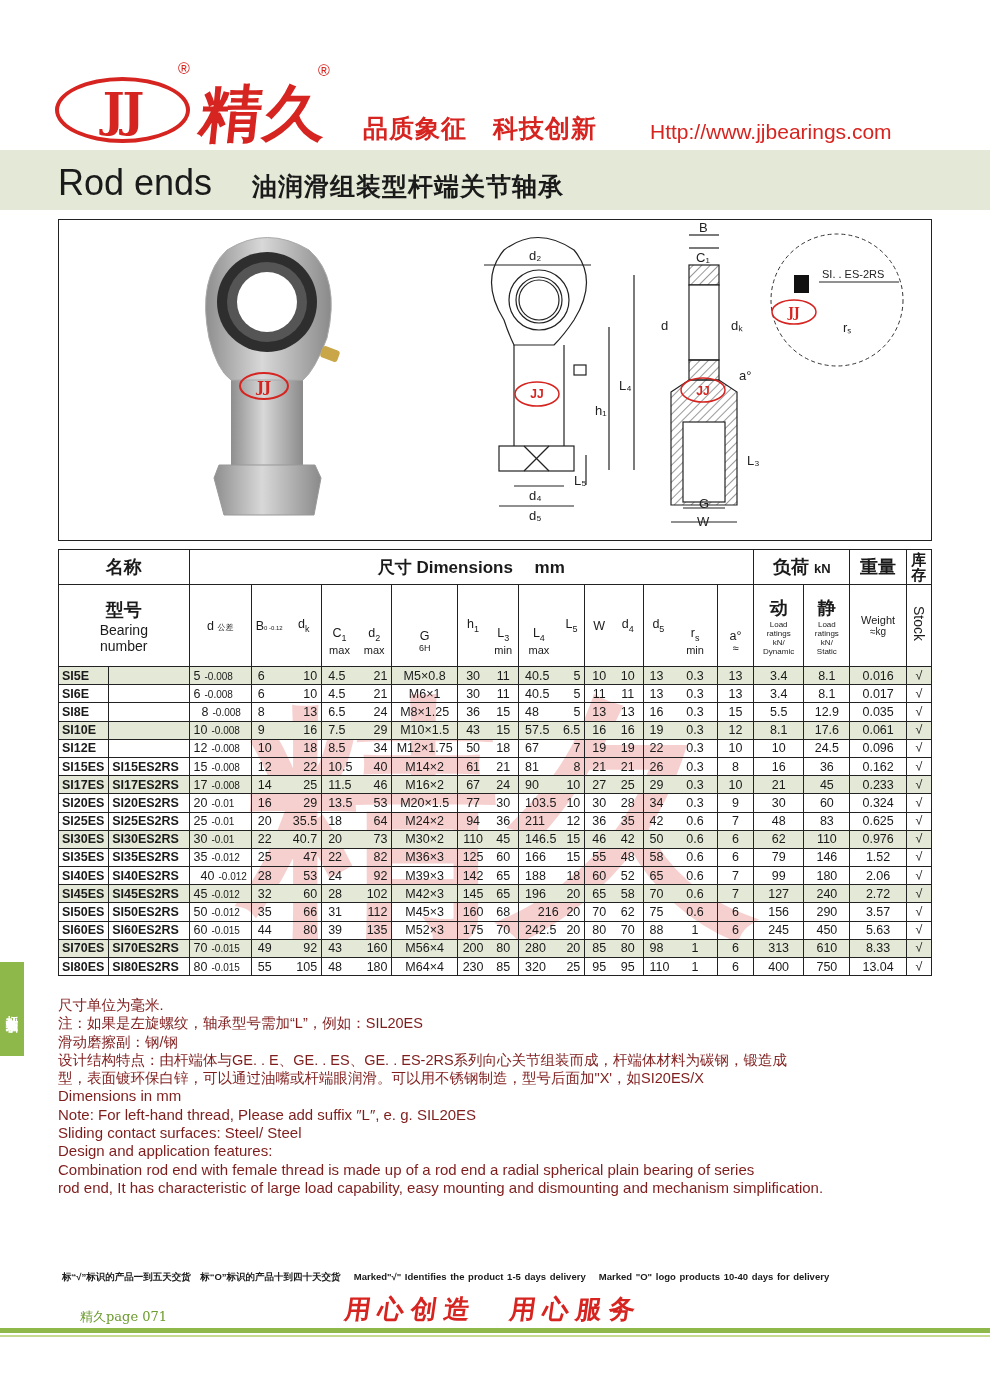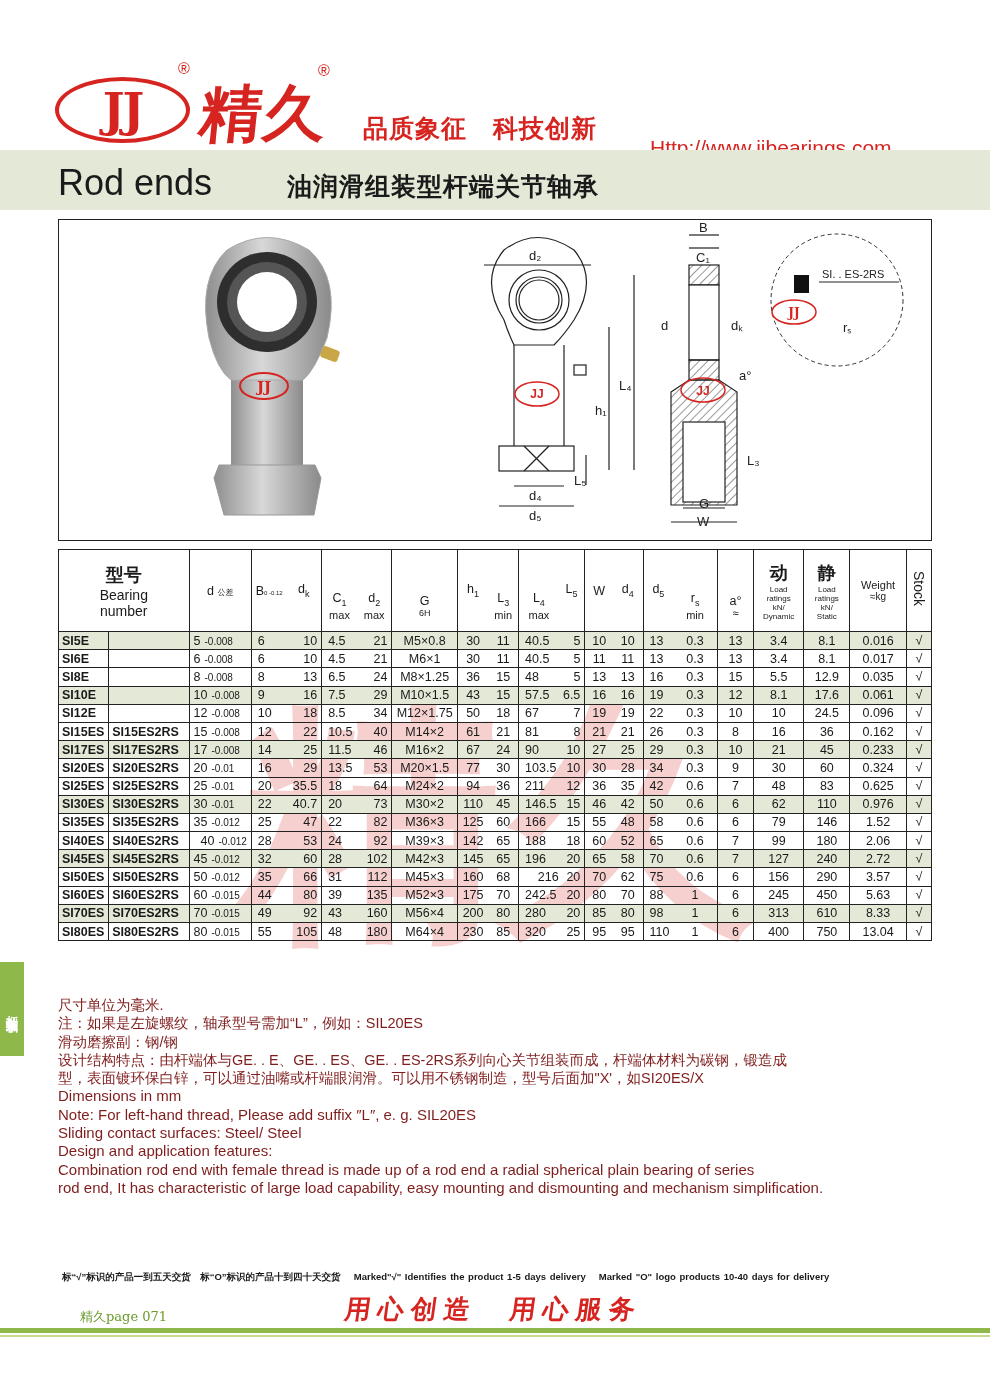--- a/index.html
+++ b/index.html
@@ -4,25 +4,25 @@
 <style>
   * { box-sizing: border-box; margin: 0; padding: 0; }
   body { width: 990px; height: 1400px; background: #fff; font-family: "Liberation Sans", "DejaVu Sans", sans-serif; color: #1a1a1a; position: relative; overflow: hidden; }
 
   .header { position: absolute; left: 0; top: 50px; width: 990px; height: 100px; }
   .logo-oval { position: absolute; left: 55px; top: 27px; width: 135px; height: 66px; border: 4px solid #d62420; border-radius: 50%; display: flex; align-items: center; justify-content: center; color: #d62420; font-family: "DejaVu Serif", serif; font-weight: bold; font-size: 46px; letter-spacing: -2px; }
   .reg1 { position: absolute; left: 178px; top: 10px; color: #d62420; font-size: 16px; }
   .reg2 { position: absolute; left: 318px; top: 12px; color: #d62420; font-size: 16px; }
   .brand-cn { position: absolute; left: 200px; top: 22px; color: #d62420; font-family: "DejaVu Serif", serif; font-weight: bold; font-size: 62px; letter-spacing: 2px; transform: skewX(-6deg); }
   .slogan { position: absolute; left: 363px; top: 62px; color: #d62420; font-size: 25px; font-weight: bold; letter-spacing: 1px; }
-  .url { position: absolute; left: 650px; top: 86px; color: #d62420; font-size: 21px; }
+  .url { position: absolute; left: 650px; top: 70px; color: #d62420; font-size: 21px; }
 
   .title-band { position: absolute; left: 0; top: 150px; width: 990px; height: 60px; background: #e3e9d6; }
   .title-en { position: absolute; left: 58px; top: 12px; font-size: 36px; color: #1a1a1a; }
-  .title-cn { position: absolute; left: 252px; top: 20px; font-size: 25px; font-weight: bold; color: #1a1a1a; letter-spacing: 1px; margin-left: 35px; }
+  .title-cn { position: absolute; left: 252px; top: 20px; font-size: 25px; font-weight: bold; color: #1a1a1a; letter-spacing: 1px; }
 
   .figure-box { position: absolute; left: 58px; top: 219px; width: 874px; height: 322px; border: 1.5px solid #222; background: #fff; }
 
   .side-tab { position: absolute; left: 0; top: 962px; width: 24px; height: 94px; background: #8fb84a; color: #fff; font-size: 12px; font-weight: bold; writing-mode: vertical-rl; text-align: center; line-height: 24px; letter-spacing: 1px; }
 
   table.spec { position: absolute; left: 58px; top: 549px; width: 874px; border-collapse: collapse; font-size: 12.5px; }
   table.spec td, table.spec th { border: 1px solid #222; text-align: center; padding: 0; font-weight: normal; }
   table.spec tr.h1 th { height: 35px; font-size: 18px; font-weight: bold; }
   table.spec tr.h2 th { height: 82px; font-size: 12.5px; }
   table.spec tr.row td { height: 18.2px; font-size: 12.5px; }
@@ -180,20 +180,27 @@
       <col style="width:30px">
       <col style="width:30px">
       <col style="width:44px">
     <col style="width:36px">
       <col style="width:50px">
       <col style="width:46px">
       <col style="width:56px">
       <col style="width:25px">
   </colgroup>
   <tbody>
+      <tr class="h1">
+    <th colspan="2">名称</th>
+    <th colspan="15" style="font-weight:normal;"><b style="font-size:17px;">尺寸 Dimensions　 mm</b></th>
+    <th colspan="2"><span>负荷</span> <span style="font-size:13px;">kN</span></th>
+    <th>重量</th>
+    <th style="font-size:15px;line-height:15px;"><span>库存</span></th>
+  </tr>
   <tr class="h2">
     <th colspan="2">
       <span class="cn-big">型号</span>
       <span style="display:block;font-size:14px;">Bearing</span>
       <span style="display:block;font-size:14px;">number</span>
     </th>
     <th><span>d</span> <span style="font-size:8px;">公差</span></th>
     <th style="border-right:none;"><span>B</span><span style="font-size:6px;">0 -0.12</span></th>
     <th style="border-left:none;"><span>d</span><span class="sub">k</span></th>
     <th style="border-right:none;"><span class="stack"><span>C</span><span class="sub">1</span><small>max</small></span></th>
@@ -272,21 +279,21 @@
         <td style="border-left: none;"><span>0.3</span></td>
         <td><span>13</span></td>
         <td><span>3.4</span></td>
         <td><span>8.1</span></td>
         <td><span>0.017</span></td>
         <td><span>√</span></td>
       </tr>
       <tr class="row">
         <td style="font-weight: bold; text-align: left; padding-left: 3px; border-right: none;"><span>SI8E</span></td>
         <td style="font-weight: bold; text-align: left; padding-left: 3px; border-left: 1px solid rgb(34, 34, 34);"><span></span></td>
-        <td style="text-align: left; padding-left: 4px;"><span>8</span><span class="tol" style="margin-left: 4px;">-0.008</span></td>
+        <td style="text-align: left; padding-left: 12px;"><span>8</span><span class="tol" style="margin-left: 4px;">-0.008</span></td>
         <td style="border-right: none; text-align: left; padding-left: 6px;"><span>8</span></td>
         <td style="border-left: none; text-align: right; padding-right: 4px;"><span>13</span></td>
         <td style="border-right: none; text-align: left; padding-left: 6px;"><span>6.5</span></td>
         <td style="border-left: none; text-align: right; padding-right: 4px;"><span>24</span></td>
         <td><span>M8×1.25</span></td>
         <td style="border-right: none;"><span>36</span></td>
         <td style="border-left: none;"><span>15</span></td>
         <td style="border-right: none; text-align: left; padding-left: 6px;"><span>48</span></td>
         <td style="border-left: none; text-align: right; padding-right: 4px;"><span>5</span></td>
         <td style="border-right: none;"><span>13</span></td>

